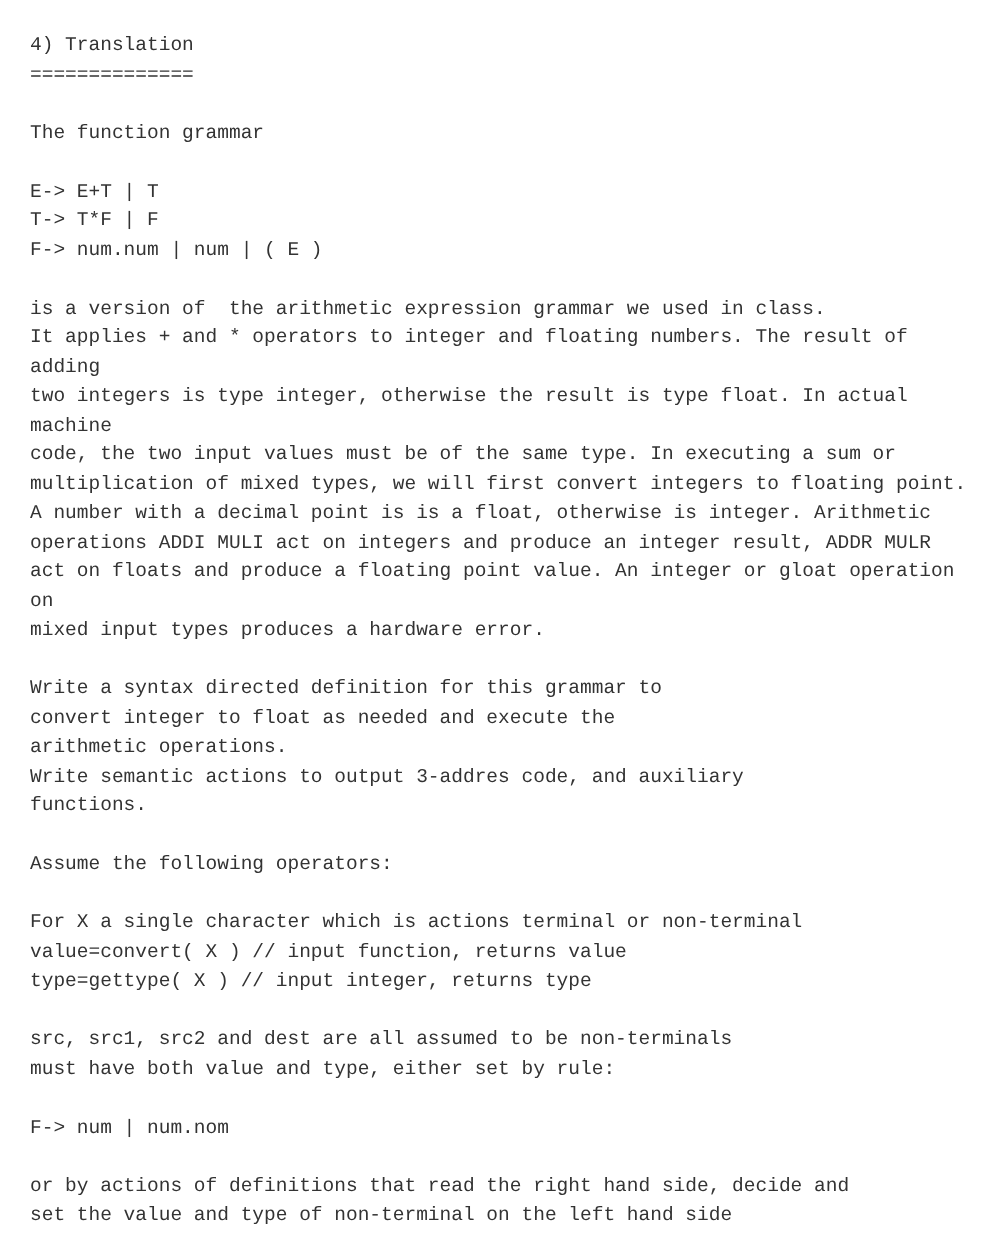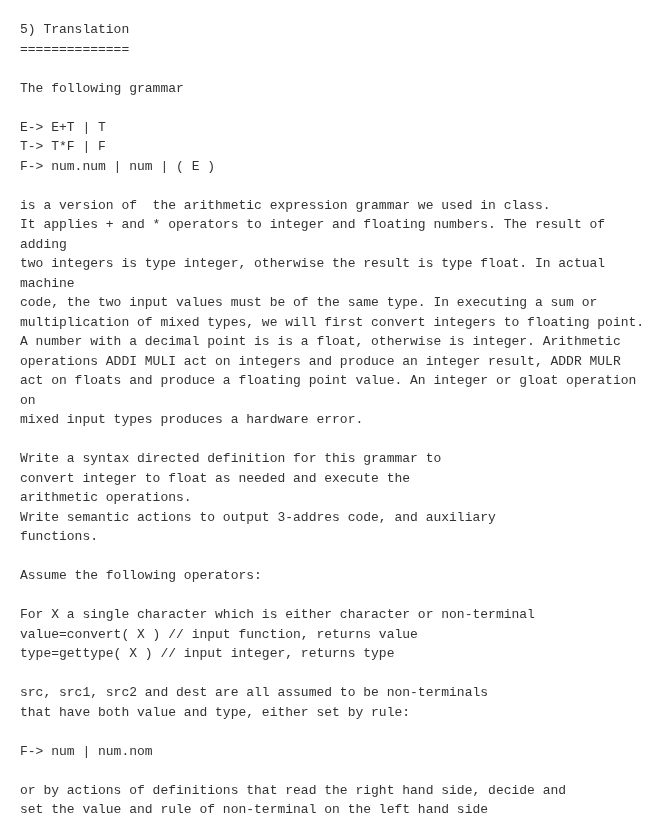--- a/index.html
+++ b/index.html
@@ -9,24 +9,24 @@
       color: #333;
       background: #fff;
       padding: 20px;
       margin: 0;
       white-space: pre-wrap;
       width: 668px;
       box-sizing: border-box;
     }
   </style>
 </head>
-<body><div><span>5) Translation</span>
+<body><div><span>4) Translation</span>
 <span>==============</span>
 
-<span>The following grammar</span>
+<span>The function grammar</span>
 
 <span>E-&gt; E+T | T</span>
 <span>T-&gt; T*F | F</span>
 <span>F-&gt; num.num | num | ( E )</span>
 
 <span>is a version of  the arithmetic expression grammar we used in class.
 It applies + and * operators to integer and floating numbers. The result of adding
 two integers is type integer, otherwise the result is type float. In actual machine
 code, the two input values must be of the same type. In executing a sum or
 multiplication of mixed types, we will first convert integers to floating point.
@@ -36,31 +36,31 @@
 mixed input types produces a hardware error.</span>
 
 <span>Write a syntax directed definition for this grammar to
 convert integer to float as needed and execute the
 arithmetic operations.</span>
 <span>Write semantic actions to output 3-addres code, and auxiliary
 functions.</span>
 
 <span>Assume the following operators:</span>
 
-<span>For X a single character which is either character or non-terminal</span>
+<span>For X a single character which is actions terminal or non-terminal</span>
 <span>value=convert( X ) // input function, returns value</span>
 <span>type=gettype( X ) // input integer, returns type</span>
 
 <span>src, src1, src2 and dest are all assumed to be non-terminals
-that have both value and type, either set by rule:</span>
+must have both value and type, either set by rule:</span>
 
 <span>F-&gt; num | num.nom</span>
 
 <span>or by actions of definitions that read the right hand side, decide and
-set the value and rule of non-terminal on the left hand side</span>
+set the value and type of non-terminal on the left hand side</span>
 
 
 
 
 
 
 
 
 </div>
 

